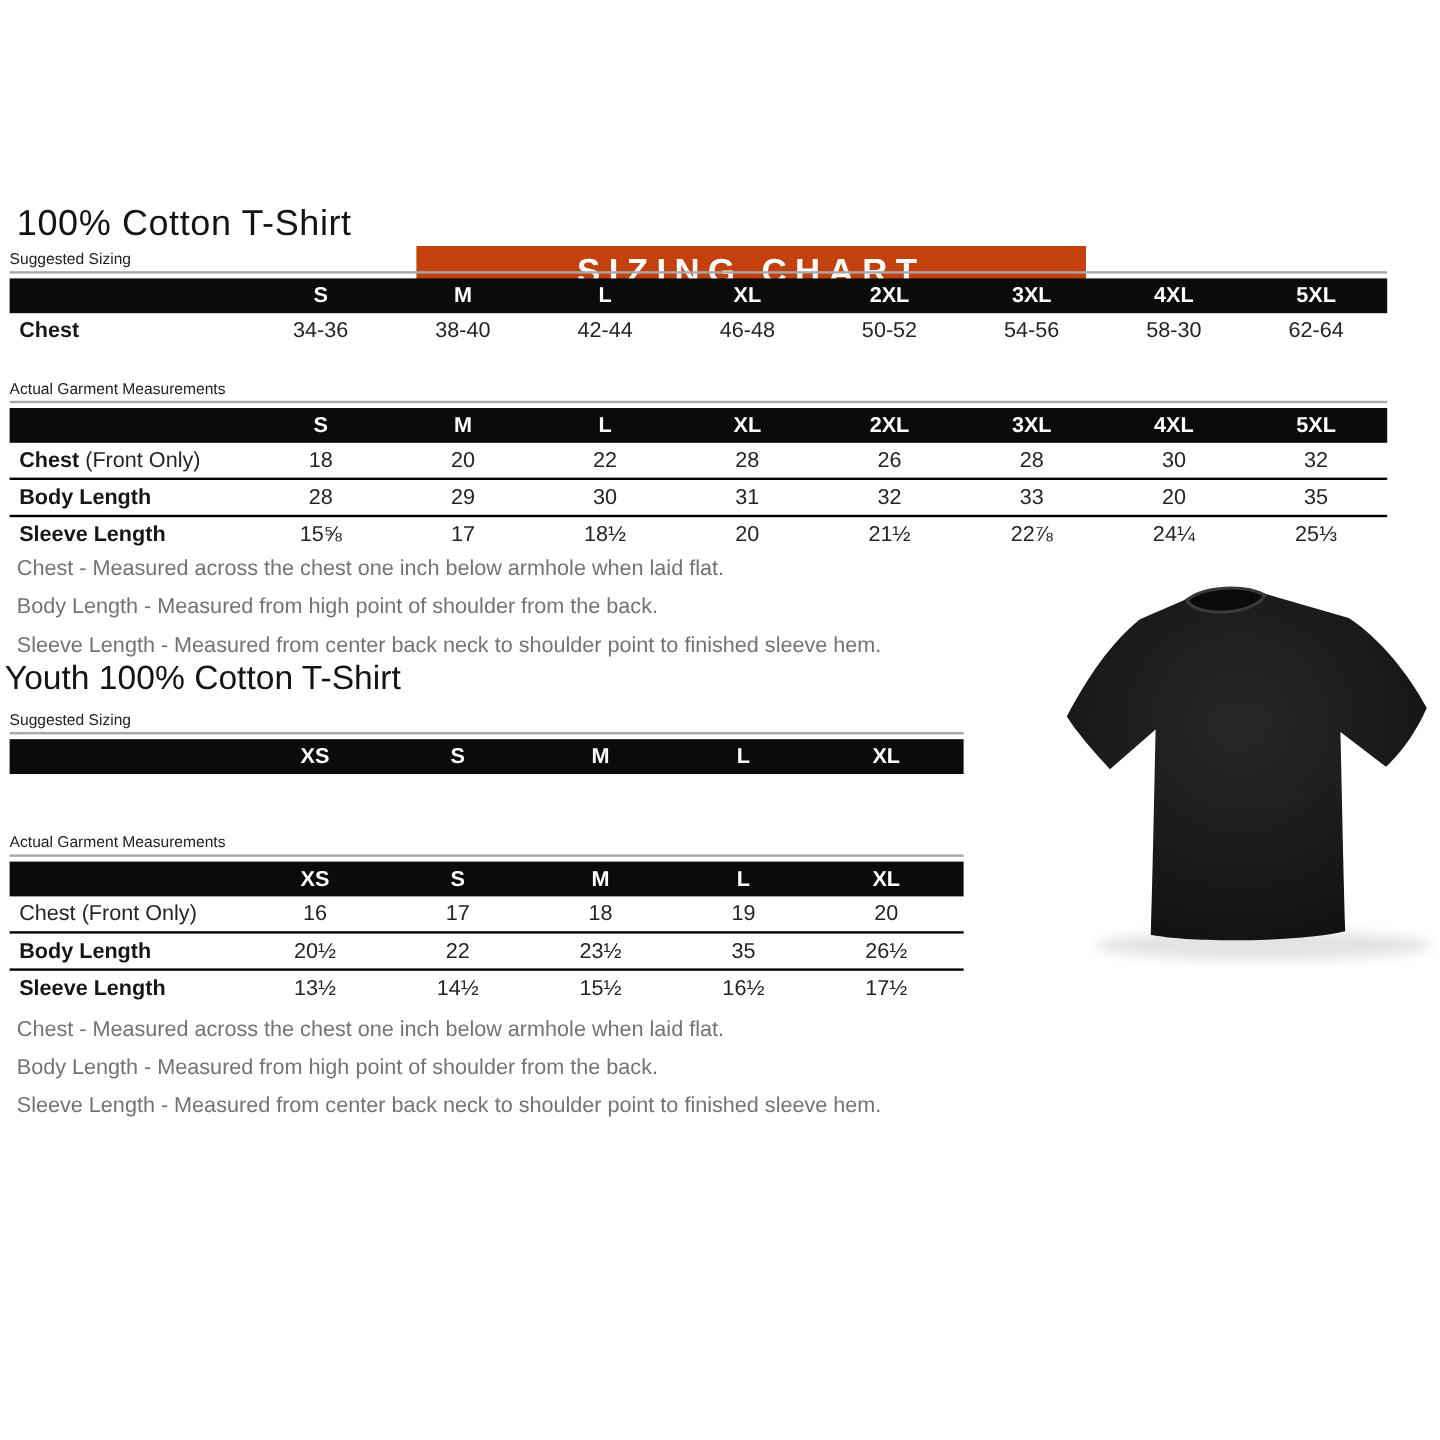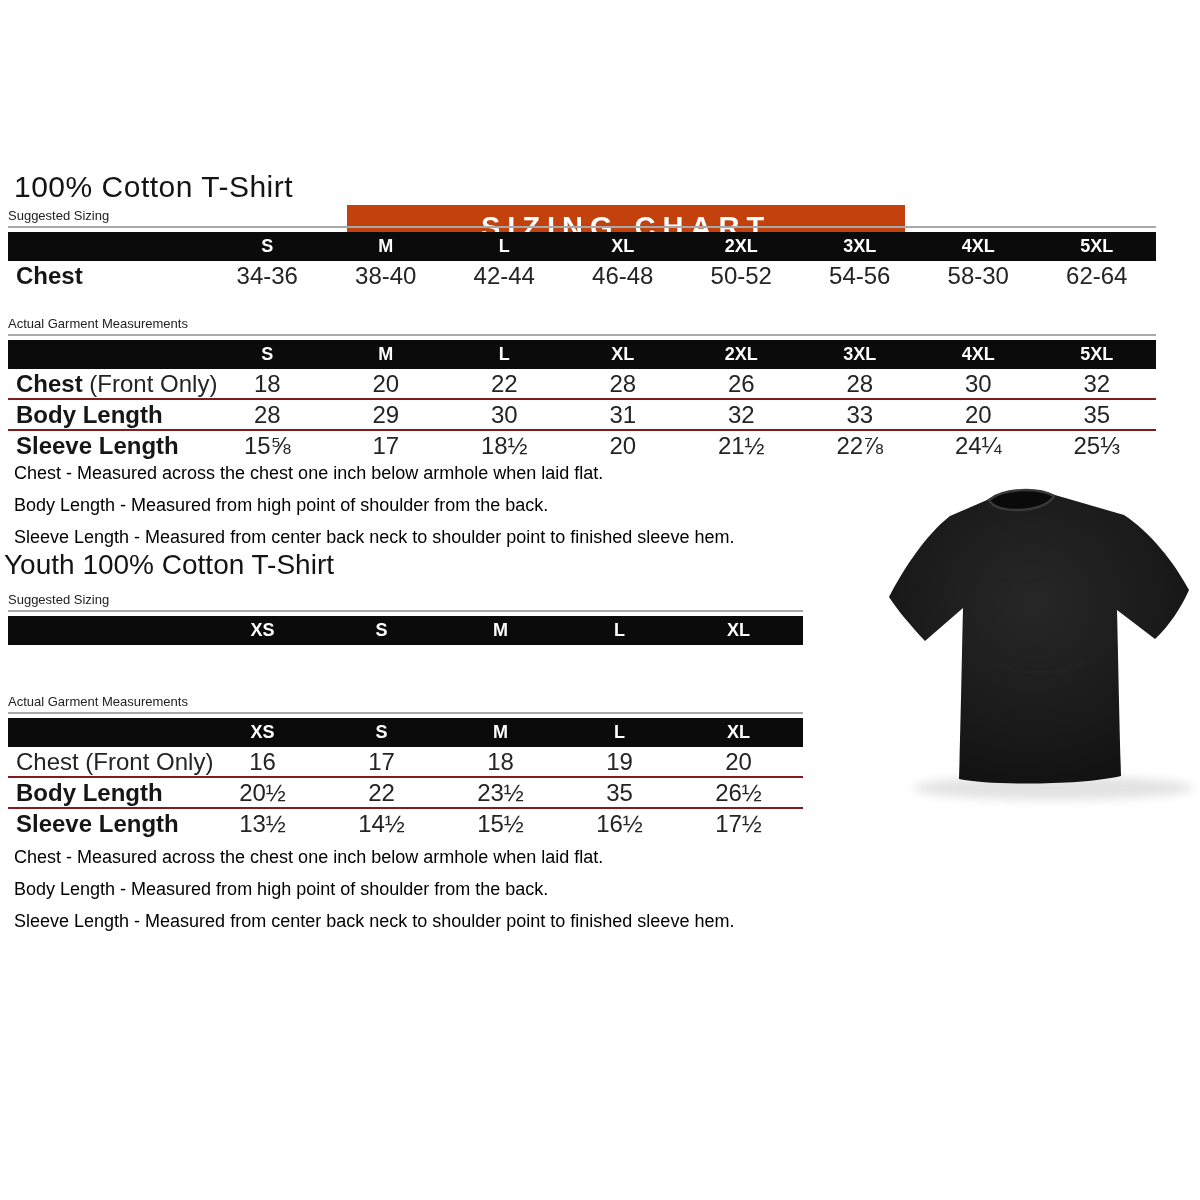--- a/index.html
+++ b/index.html
@@ -23,30 +23,30 @@
     border-bottom:2px solid #a9a9a9;
   }
   .sz-table { margin-top:4px; width:100%; --labelw:200px; --colw:118.5px; }
   .youth-w .sz-table { --labelw:195px; --colw:119px; }
   .sz-head {
     display:flex; align-items:center; height:29px;
     background:#0b0b0b; color:#ffffff; font-weight:700; font-size:18px;
   }
   .sz-row {
     display:flex; align-items:center; height:29px;
-    font-size:24px; color:#242424;
-  }
-  .sz-row + .sz-row { border-top:2px solid #7f1d1d; }
+    font-size:18px; color:#242424;
+  }
+  .sz-row + .sz-row { border-top:2px solid #000000; }
   .sz-label-col {
     width:var(--labelw); box-sizing:border-box; padding-left:8px; text-align:left;
     white-space:nowrap;
   }
   .sz-col { width:var(--colw); text-align:center; }
   .sz-row b { font-weight:700; color:#161616; }
-  .notes { position:absolute; font-size:18px; line-height:32px; color:#000000; }
+  .notes { position:absolute; font-size:18px; line-height:32px; color:#737373; }
   .youth-title {
     position:absolute; left:4px; top:549px;
     font-size:28px; font-weight:400; color:#141414;
   }
   .tee { position:absolute; left:878px; top:458px; width:322px; height:355px; }
   .tee svg { width:100%; height:100%; display:block; }
 </style>
 </head>
 <body>
 

